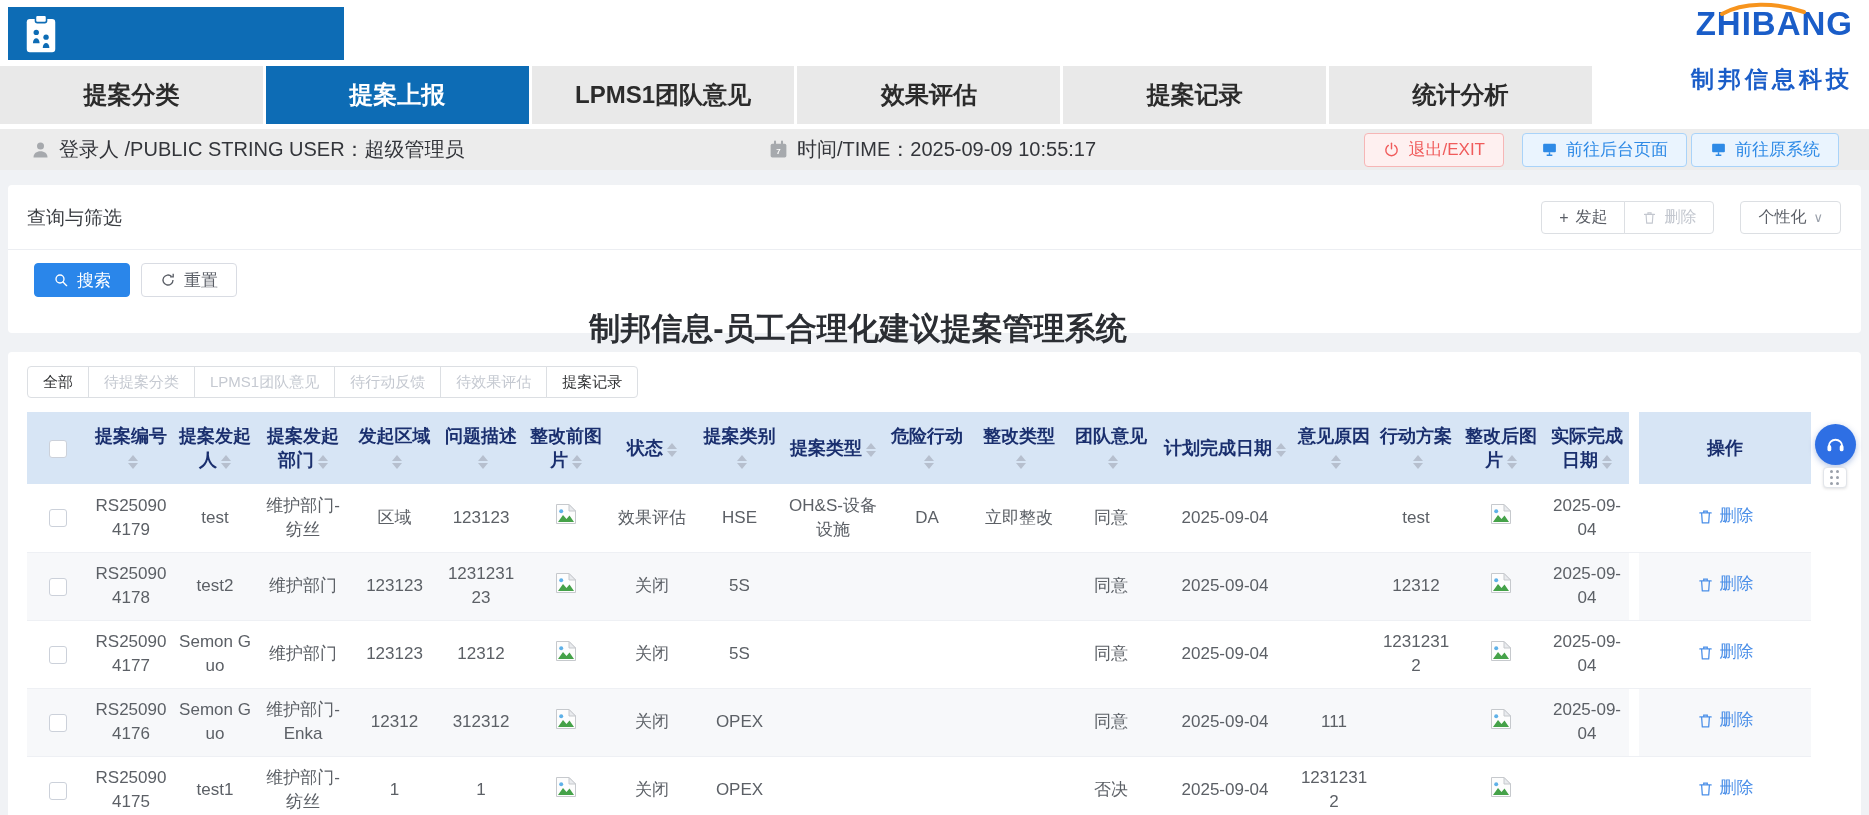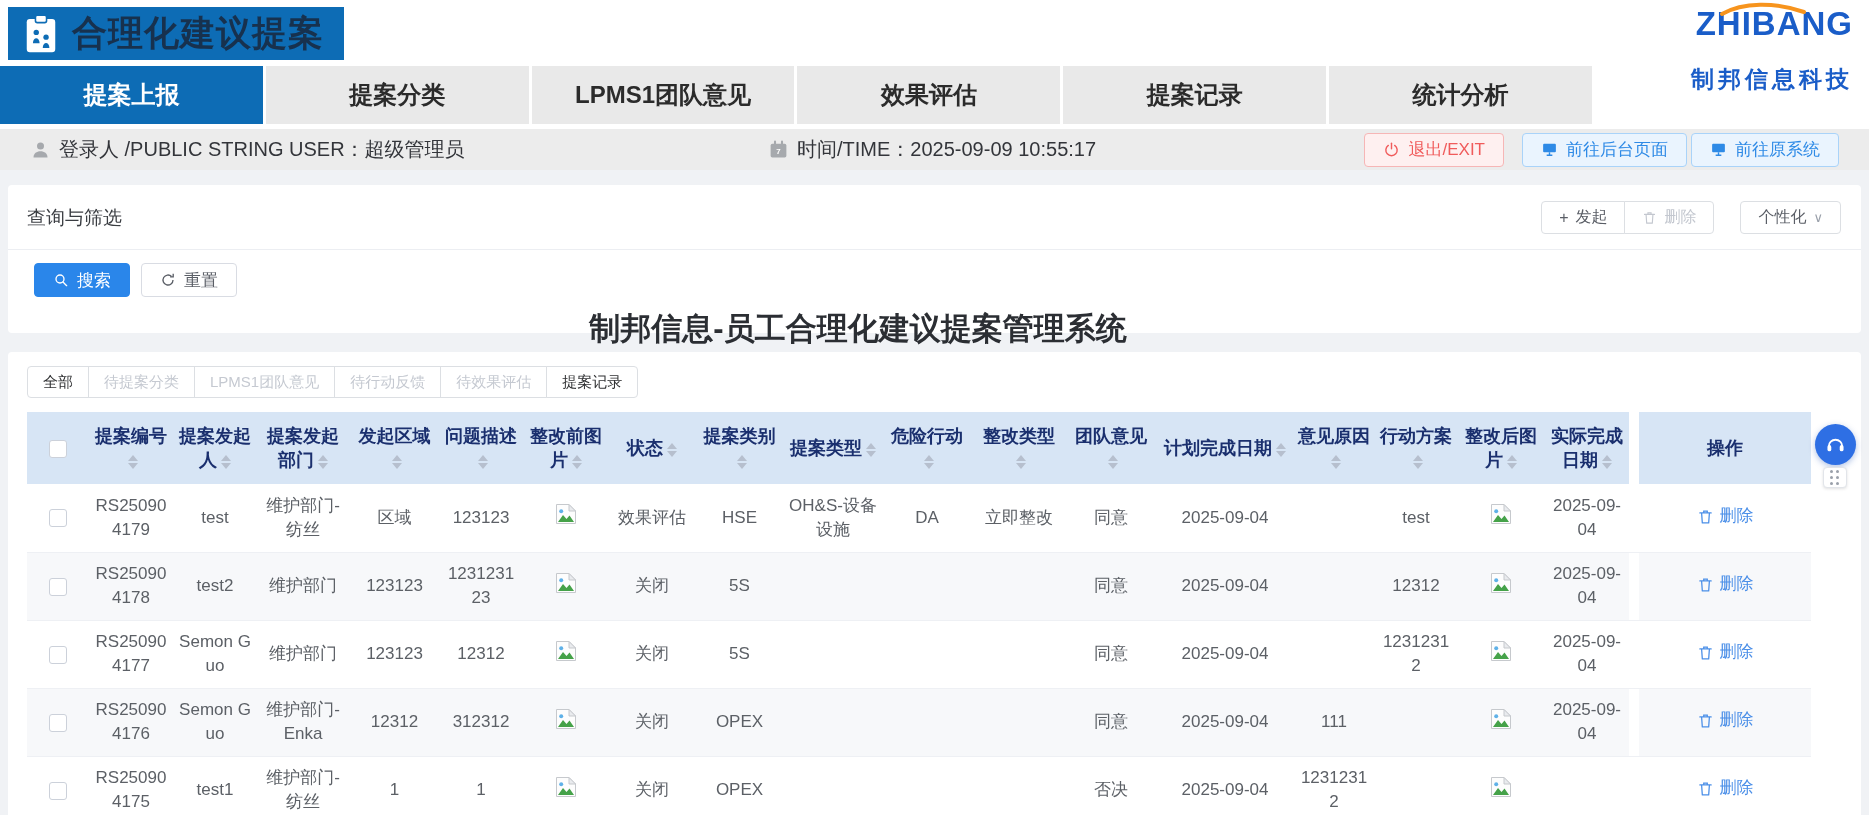--- a/index.html
+++ b/index.html
@@ -149,36 +149,35 @@
     <circle cx="15.2" cy="15" r="1.7" fill="#0d6cb5"></circle>
     <path d="M13.1 21.8c0-2 1.1-3.1 2.1-3.1s2.1 1.1 2.1 3.1z" fill="#0d6cb5"></path>
   </symbol>
 </svg>
 
 <div class="topwhite">
   <div class="banner">
     <svg class="banner-ic" width="38" height="42">
         <use href="#i-clipboard"></use>
       </svg>
-    <span class="banner-title">合理化建议提案</span>
   </div>
 
   <div class="brand">
     <div class="brand-name">
       <span>ZHIBANG</span>
       <svg class="swoosh" viewBox="0 0 88 18">
         <path d="M3 13 C 24 1, 56 1, 85 11" stroke="#f7941d" stroke-width="4" fill="none" stroke-linecap="round"></path>
       </svg>
     </div>
     <div class="brand-sub">制邦信息科技</div>
   </div>
 
   <div class="tabs">
+    <div class="tab">提案分类</div>
     <div class="tab active">提案上报</div>
-    <div class="tab">提案分类</div>
     <div class="tab">LPMS1团队意见</div>
     <div class="tab">效果评估</div>
     <div class="tab">提案记录</div>
     <div class="tab">统计分析</div>
   </div>
 </div>
 
 <div class="userbar">
   <div class="ub-user">
     <span class="ub-ic">

